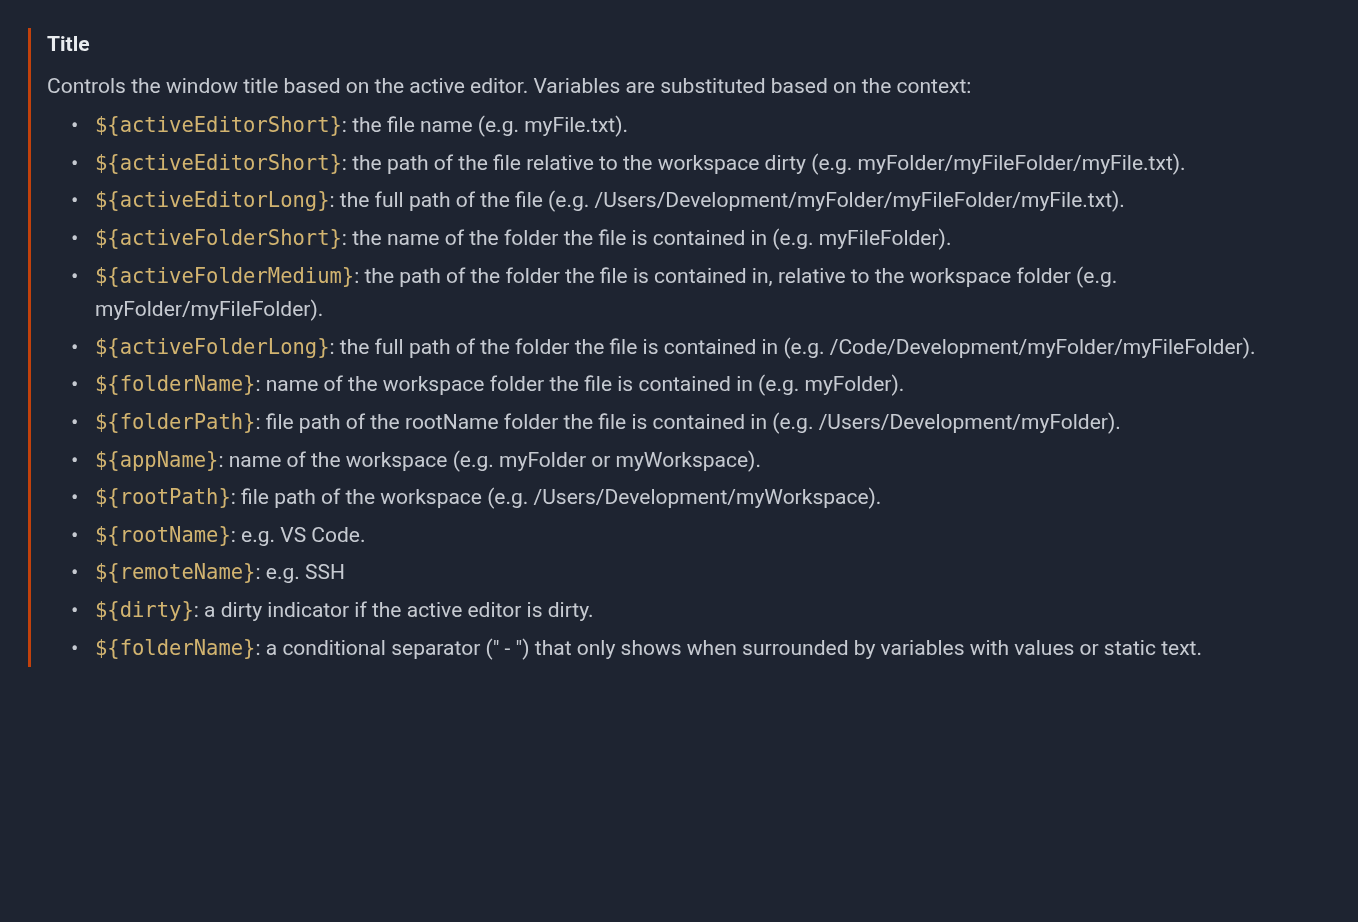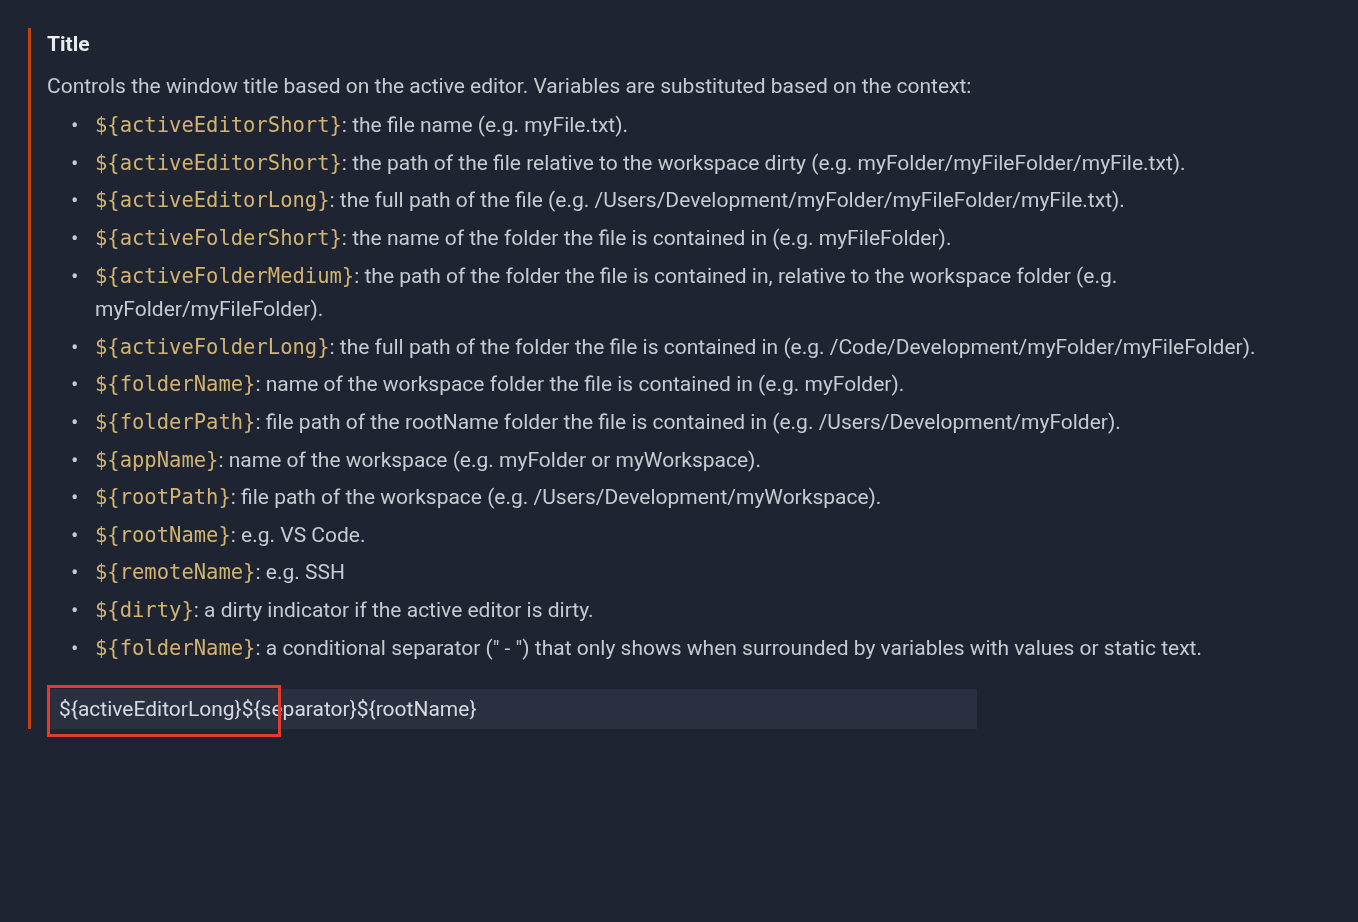--- a/index.html
+++ b/index.html
@@ -97,17 +97,13 @@
       <li><span class="var-token">${folderName}</span><span>: name of the workspace folder the file is contained in (e.g. myFolder).</span></li>
       <li><span class="var-token">${folderPath}</span><span>: file path of the rootName folder the file is contained in (e.g. /Users/Development/myFolder).</span></li>
       <li><span class="var-token">${appName}</span><span>: name of the workspace (e.g. myFolder or myWorkspace).</span></li>
       <li><span class="var-token">${rootPath}</span><span>: file path of the workspace (e.g. /Users/Development/myWorkspace).</span></li>
       <li><span class="var-token">${rootName}</span><span>: e.g. VS Code.</span></li>
       <li><span class="var-token">${remoteName}</span><span>: e.g. SSH</span></li>
       <li><span class="var-token">${dirty}</span><span>: a dirty indicator if the active editor is dirty.</span></li>
       <li><span class="var-token">${folderName}</span><span>: a conditional separator (" - ") that only shows when surrounded by variables with values or static text.</span></li>
     </ul>
 
-  <div class="input-row">
-    <input class="title-input" type="text" value="${activeEditorLong}${separator}${rootName}" style="">
-    <div class="highlight-box highlight-1"></div>
-  </div>
 </div>
 
 </body></html>

